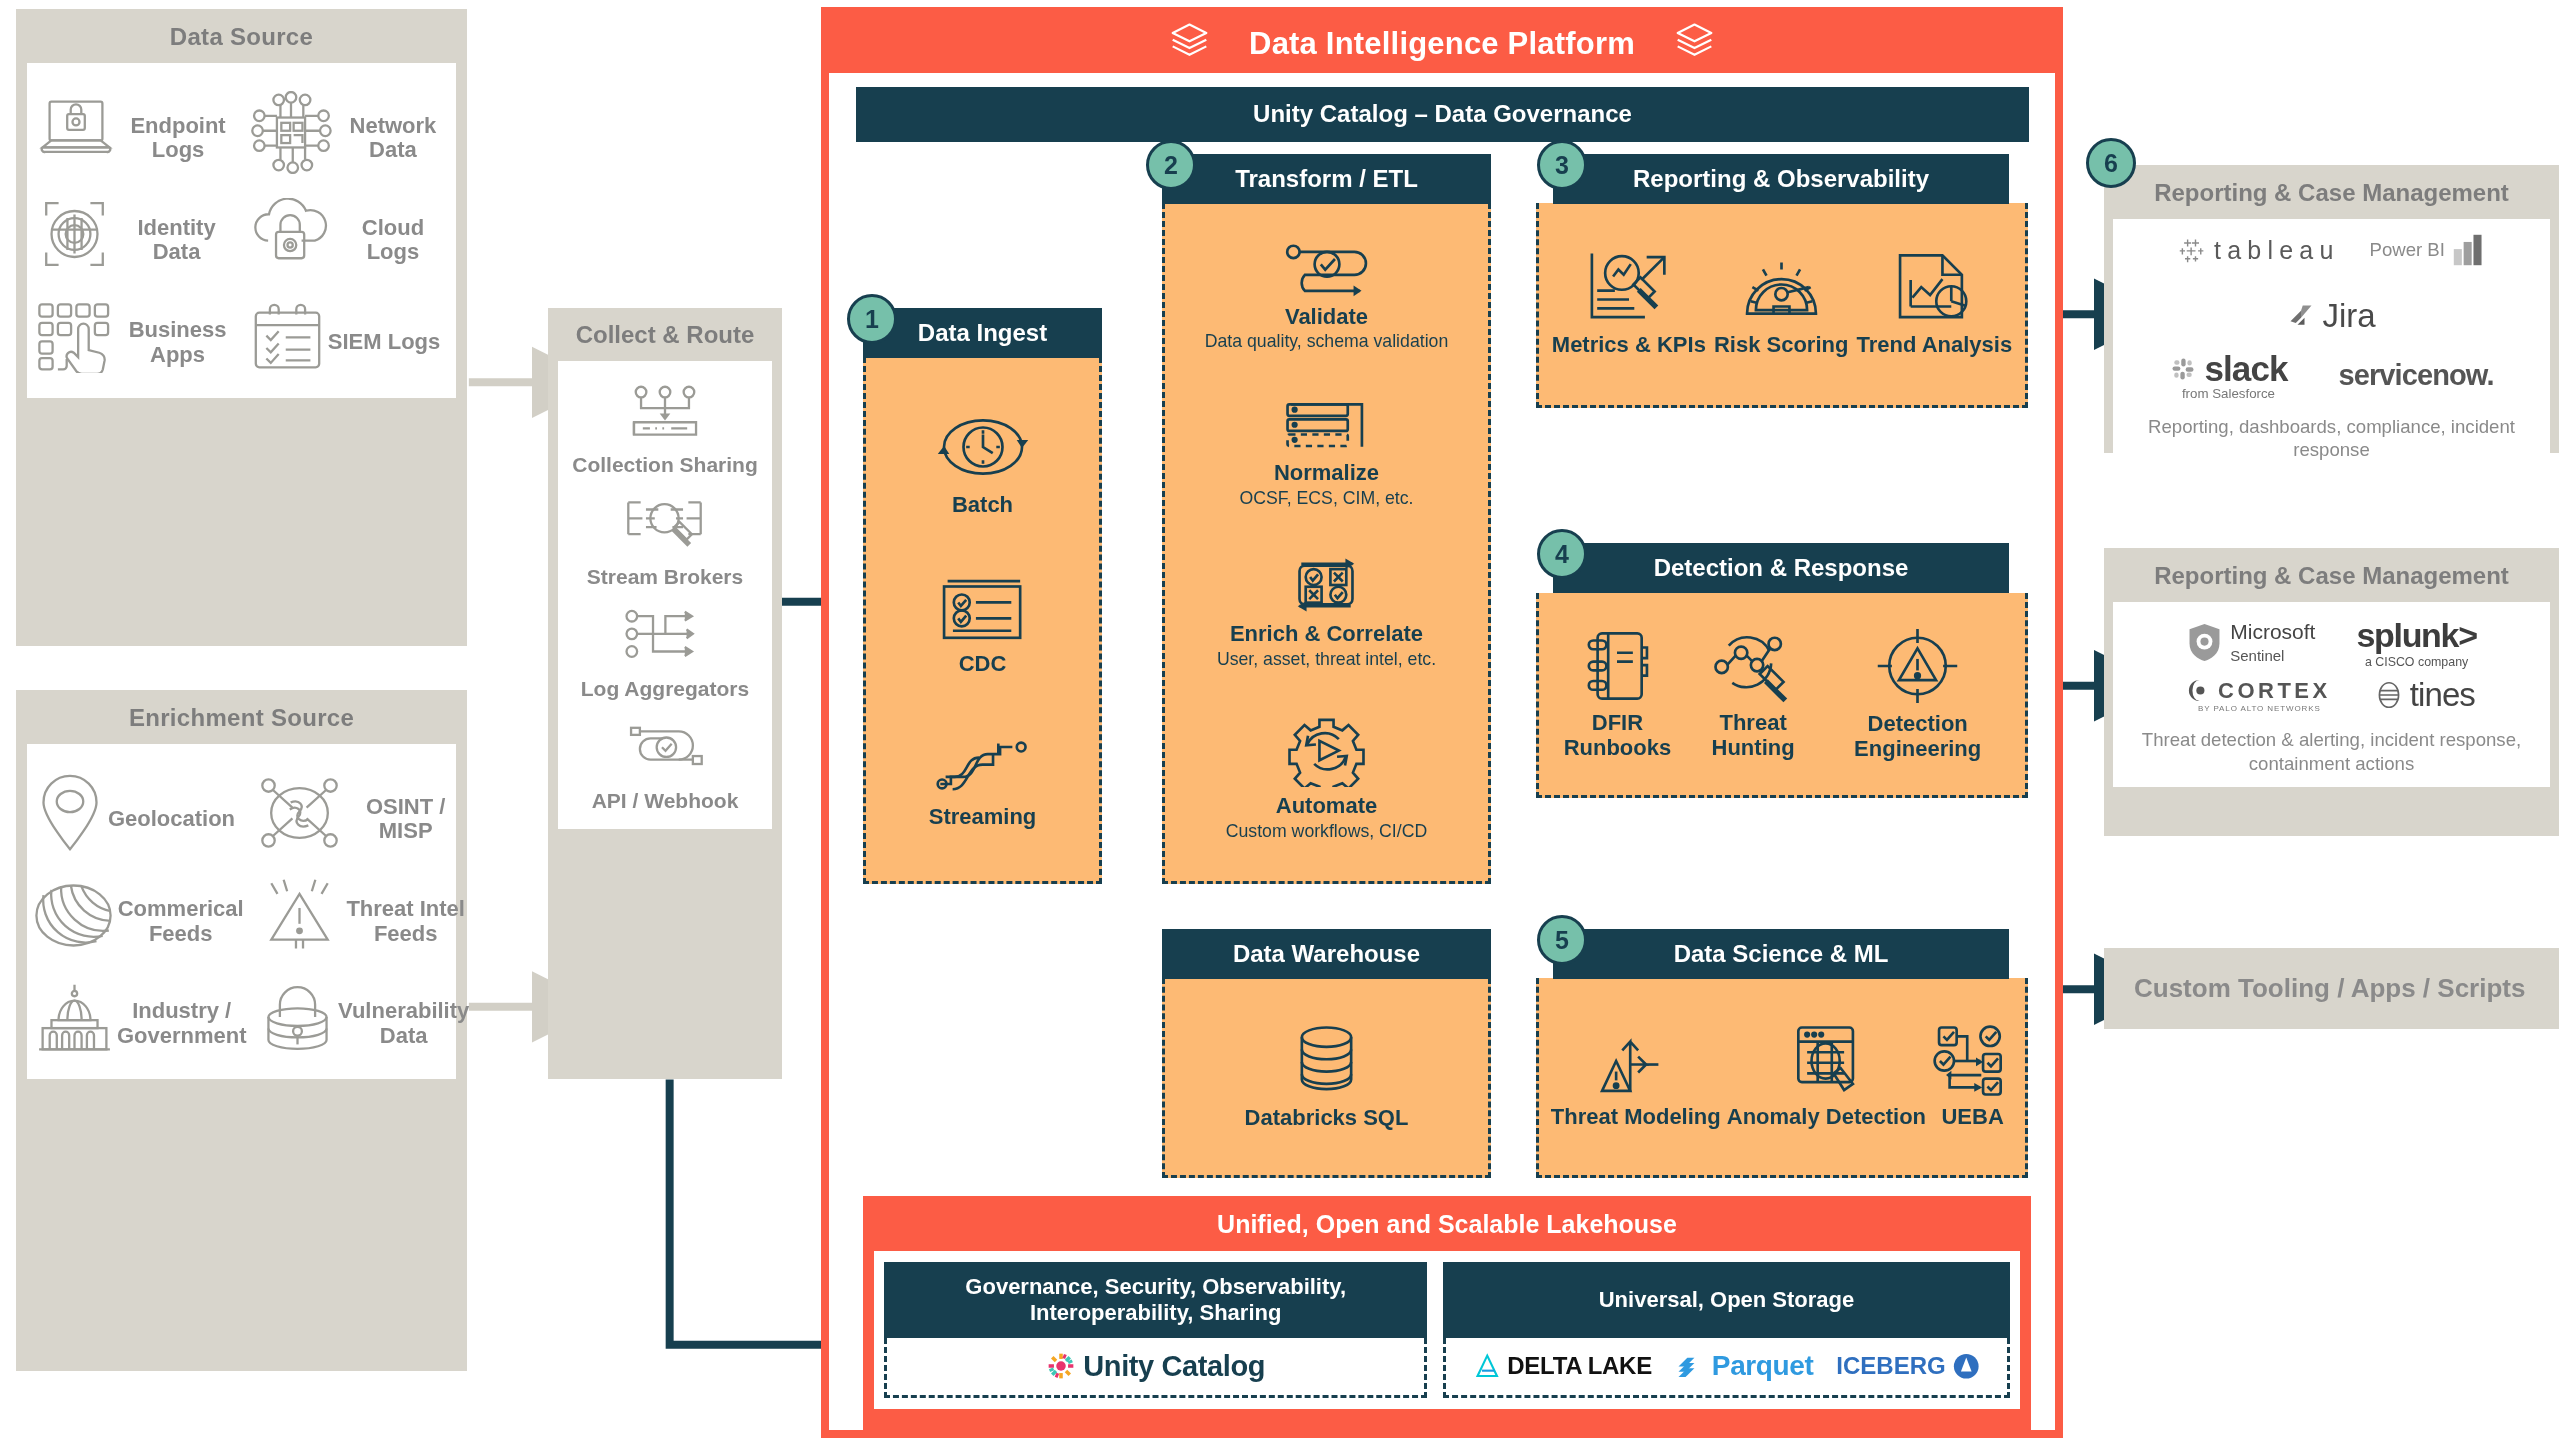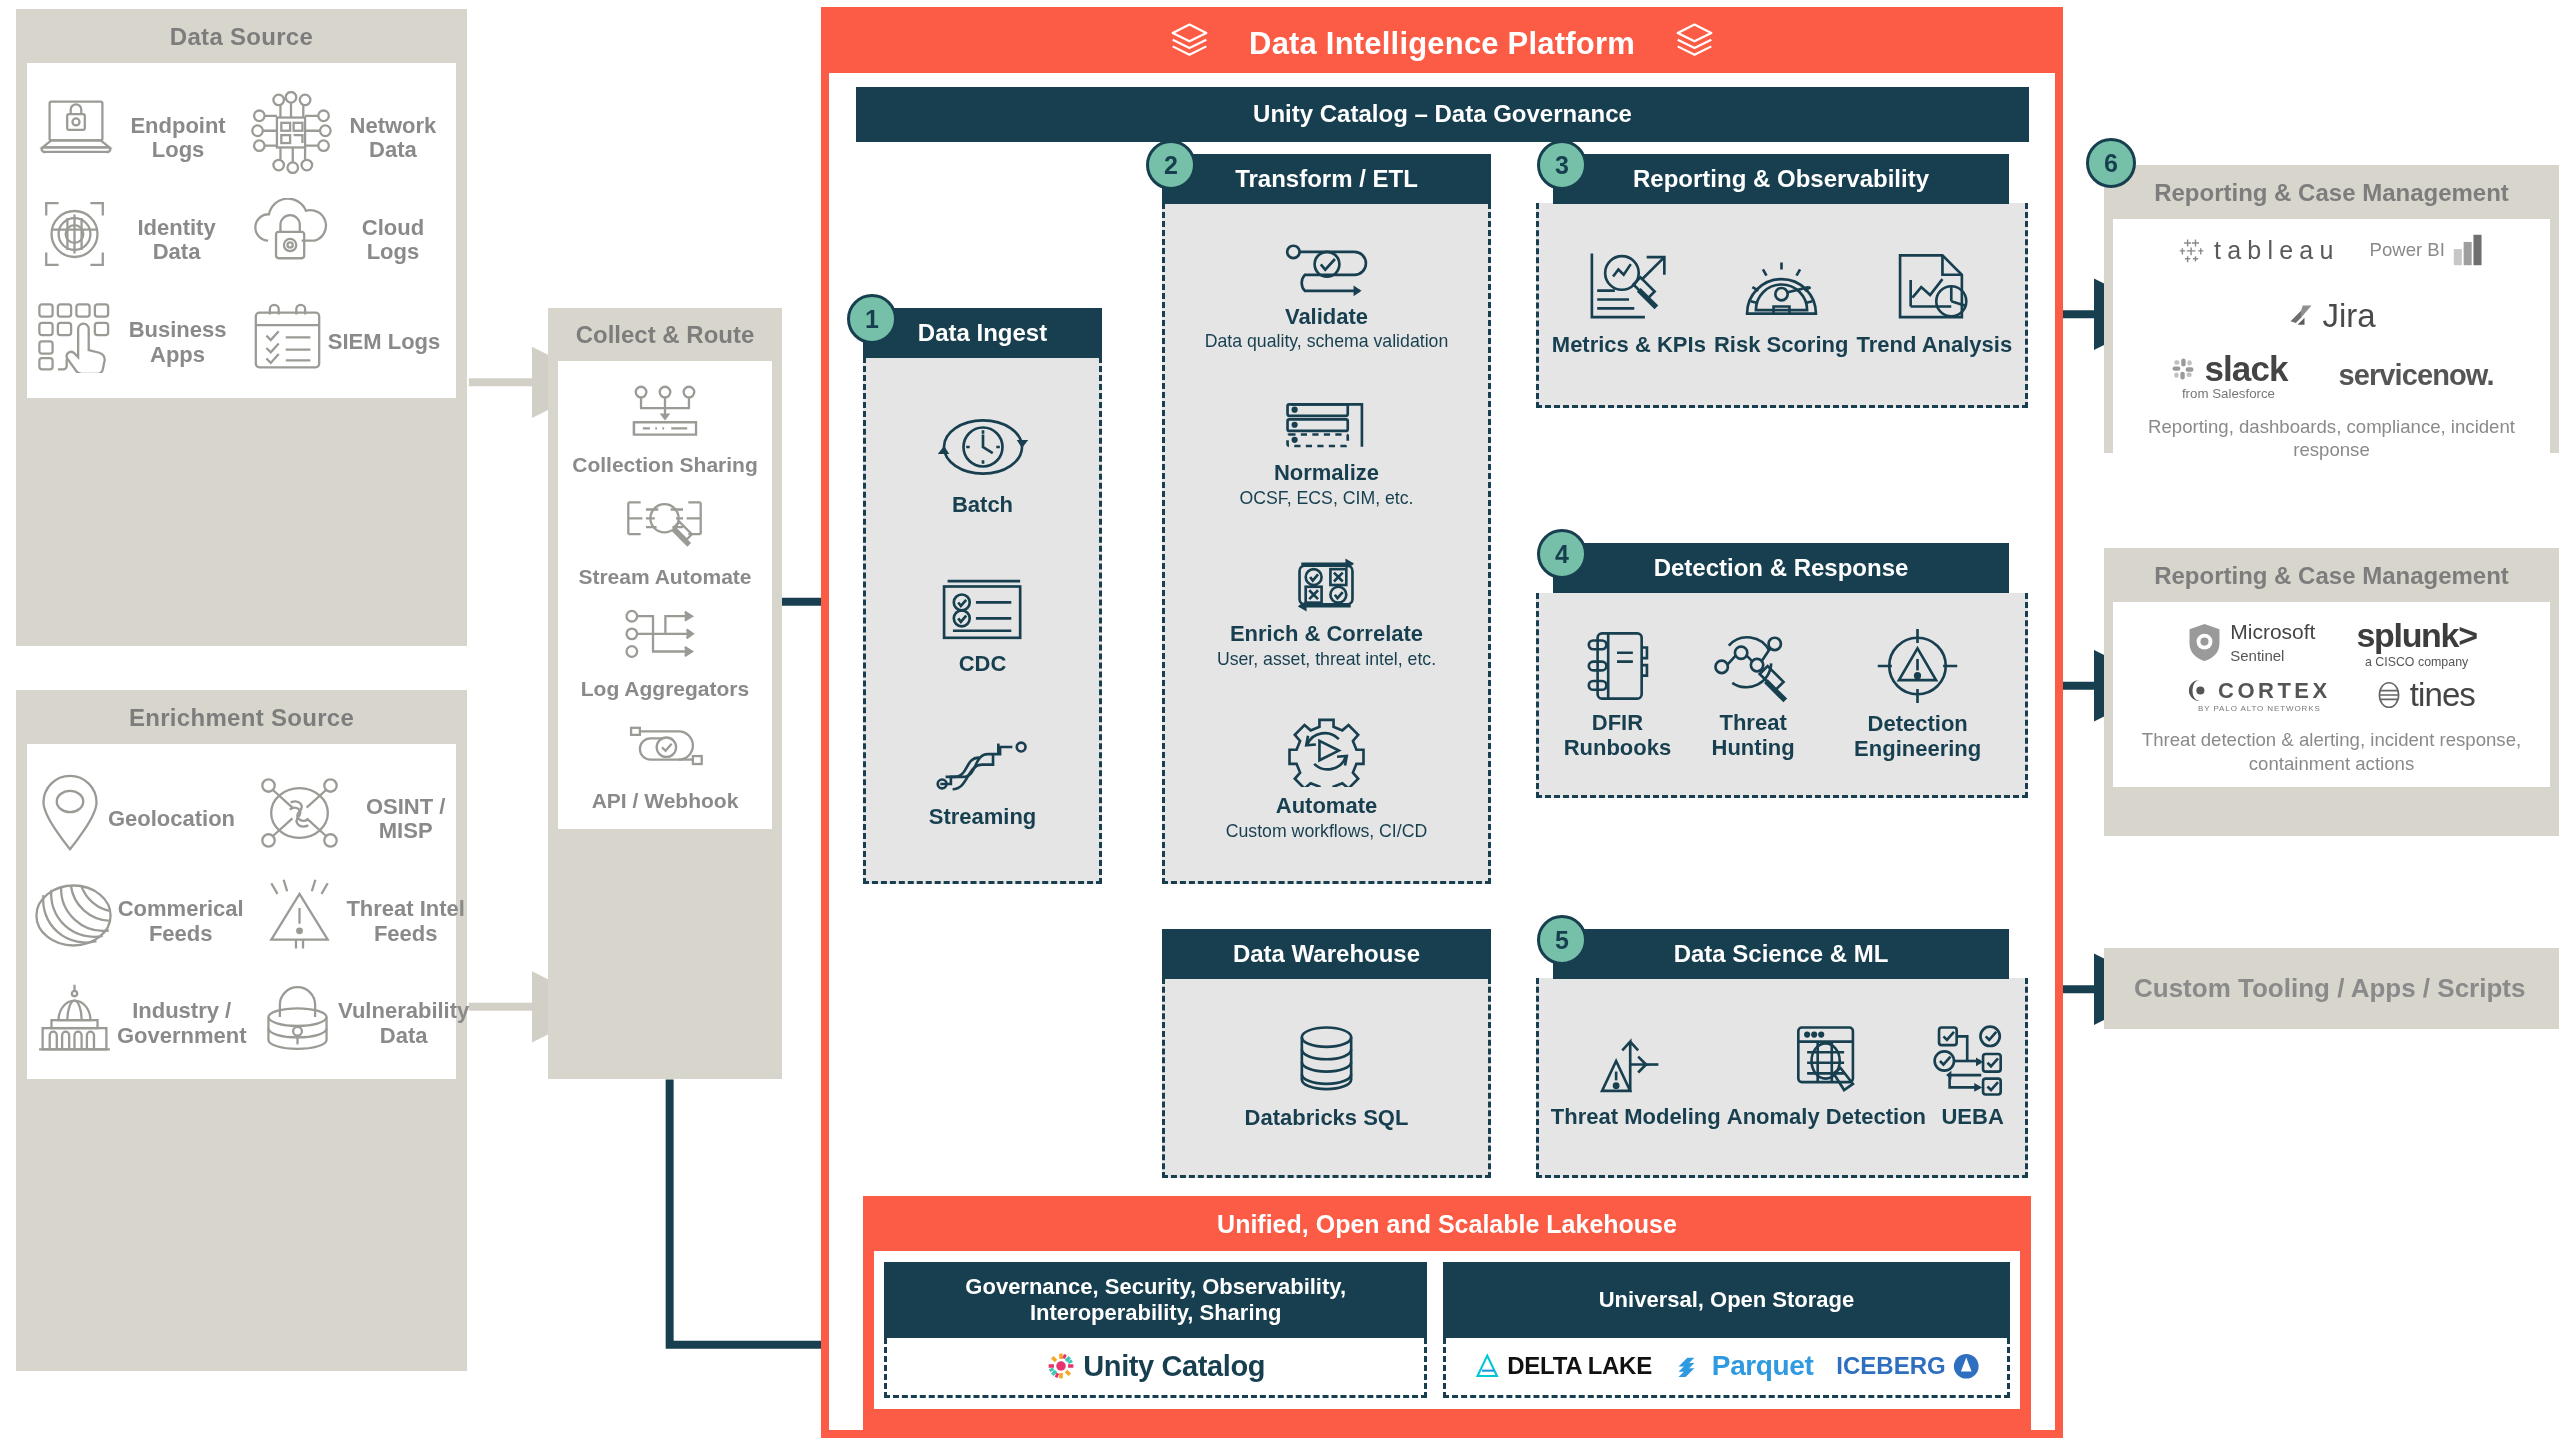--- a/index.html
+++ b/index.html
@@ -45,21 +45,21 @@
     justify-content:center; gap:39px;
     font-size:31px; font-weight:bold; letter-spacing:0.2px;
   }
   .dbx { width:41px; height:37px; }
 
   .bar {
     background:#173f4f; color:#fff; display:flex; align-items:center;
     justify-content:center; text-align:center;
     font-size:24px; font-weight:bold; line-height:1.18;
   }
-  .dbox { border:3.5px dashed #173f4f; border-top:none; background:#e5e5e5; }
+  .dbox { border:3.5px dashed #173f4f; border-top:none; background:#fdba74; }
 
   .tile { display:flex; flex-direction:column; align-items:center; }
   .tile .ico { display:flex; align-items:center; justify-content:center; }
   .tile .t-name { font-size:22px; font-weight:bold; color:#173f4f;
     text-align:center; line-height:1.1; margin-top:7px; }
   .tile .t-sub { font-size:17.7px; color:#173f4f; text-align:center;
     line-height:1.15; margin-top:2.7px; }
 
   .badge {
     width:50px; height:50px; border-radius:50%;
@@ -368,21 +368,21 @@
         <svg width="83" height="55" viewBox="0 0 94 62" fill="none" stroke="#9b9b96" stroke-width="2.6">
           <path d="M6,6 v36 M6,6 h14 M6,24 h16 M6,42 h14"></path>
           <path d="M26,14 h14M26,24 h10M26,34 h12"></path>
           <path d="M88,6 v36 M88,6 h-14 M88,24 h-16 M88,42 h-14"></path>
           <path d="M68,14 h-14M68,24 h-8M68,34 h-12"></path>
           <circle cx="47" cy="24" r="16"></circle>
           <path d="M57,36 l18,18" stroke-width="6"></path>
           <path d="M58,34 l6,-6 l14,14 l-6,6 z"></path>
         </svg>
       </div>
-      <div class="lbl">Stream Automate</div>
+      <div class="lbl">Stream Brokers</div>
     </div>
 
     <div class="cr-cell">
       <div class="ico">
         <svg width="83" height="55" viewBox="0 0 94 62" fill="none" stroke="#9b9b96" stroke-width="2.6">
           <circle cx="10" cy="8" r="6"></circle>
             <circle cx="10" cy="28" r="6"></circle>
             <circle cx="10" cy="48" r="6"></circle>
           <path d="M16,8 h18 v20 h14 v-20 h28" marker-end="none"></path>
           <path d="M16,28 h18"></path>

